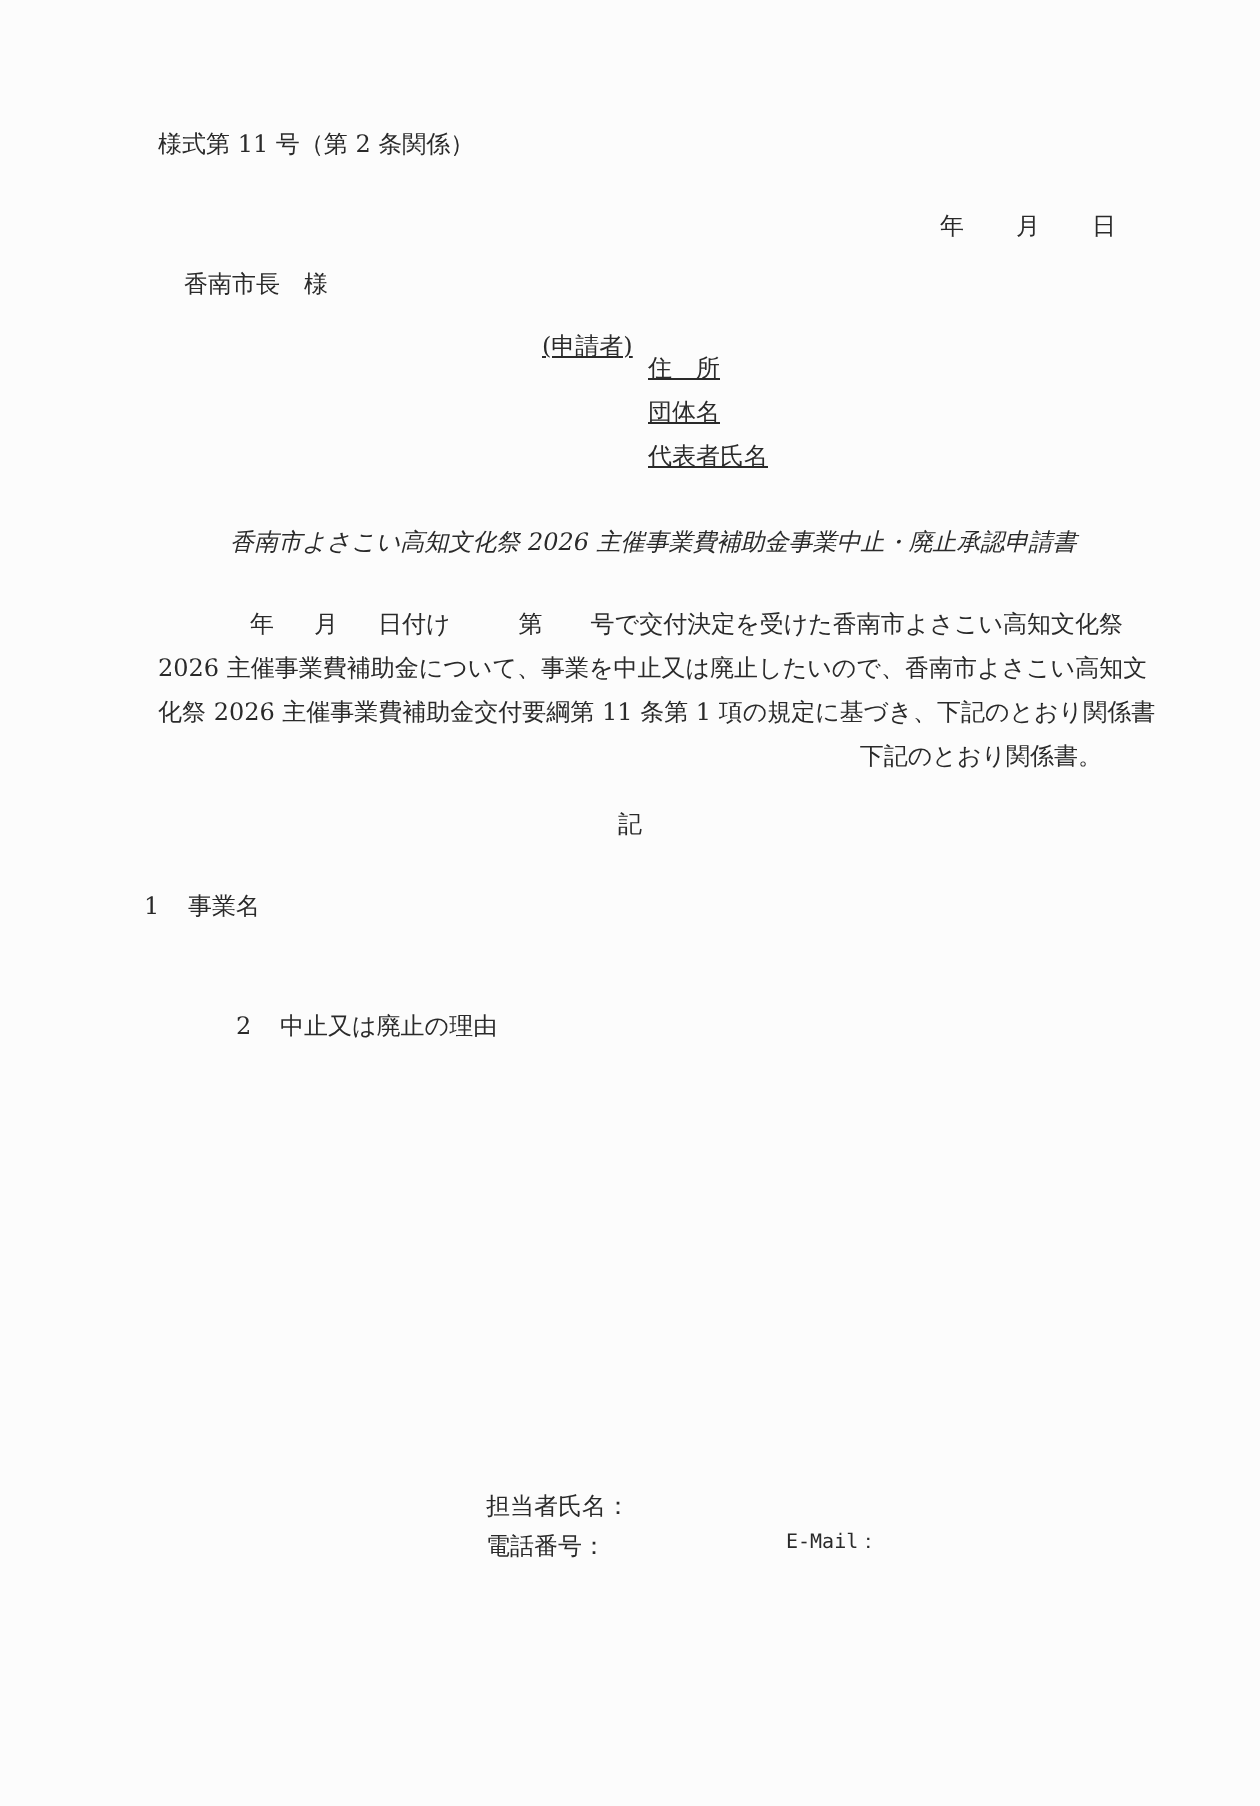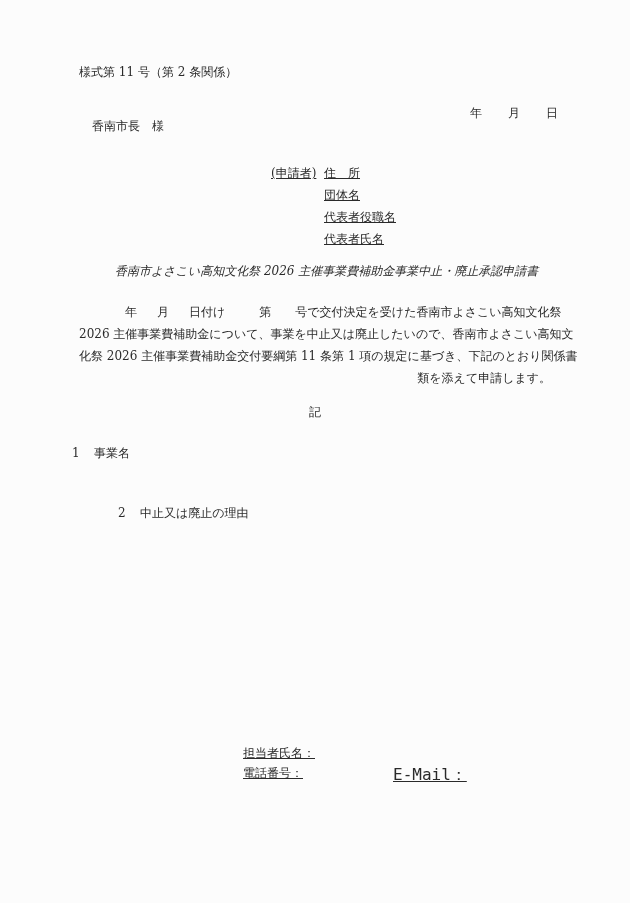--- a/index.html
+++ b/index.html
@@ -18,45 +18,45 @@
       line-height: 1;
     }
     .abs { position: absolute; white-space: nowrap; }
 
     #form-number { left: 79px; top: 66px; }
 
     #date-line { left: 470px; top: 107px; }
     #date-line span { display: inline-block; }
     #date-line .gap { width: 26px; }
 
-    #addressee { left: 92px; top: 120px; }
+    #addressee { left: 92px; top: 136px; }
     #addressee .gap { display: inline-block; width: 12px; }
 
     #applicant-block { left: 271px; top: 167px; }
     .app-row { height: 22px; display: flex; text-decoration: underline; }
     .app-prefix { width: 53px; display: inline-block; }
-    .app-field { display: inline-block; }
+    .app-field { display: inline-block; margin-top: 11px; }
 
     #doc-title { left: 115px; top: 265px; font-style: italic; }
 
     #body-paragraph { left: 79px; top: 306px; width: 472px; }
     .para-line { height: 22px; white-space: nowrap; text-align: right; }
     .para-line .indent { display: inline-block; width: 46px; }
     .para-line .sp { display: inline-block; }
 
     #ki-heading { left: 309px; top: 406px; }
 
     #item-1 { left: 72px; top: 447px; }
     #item-2 { left: 81px; top: 507px; margin-left: 37px; }
     .item-num { display: inline-block; width: 22px; }
 
     #contact-block { left: 243px; top: 747px; }
-    .contact-row { height: 20px; display: flex; text-decoration: underline; }
+    .contact-row { height: 20px; display: flex; }
     .contact-label { display: inline-block; width: 150px; }
-    .mono { font-family: "DejaVu Sans Mono", "Liberation Mono", monospace; font-size: 16px; }
+    .mono { font-family: "DejaVu Sans Mono", "Liberation Mono", monospace; font-size: 10px; }
   </style>
 </head>
 <body>
 
 <div class="abs" id="form-number">様式第 11 号（第 2 条関係）</div>
 
 <div class="abs" id="date-line">
   <span>年</span><span class="gap"></span><span>月</span><span class="gap"></span><span>日</span>
 </div>
 
@@ -68,37 +68,33 @@
   <div class="app-row">
     <span class="app-prefix">(申請者)</span>
     <span class="app-field">住　所</span>
   </div>
   <div class="app-row">
     <span class="app-prefix"></span>
     <span class="app-field">団体名</span>
   </div>
   <div class="app-row">
     <span class="app-prefix"></span>
-    <span class="app-field">代表者役職名</span>
-  </div>
-  <div class="app-row">
-    <span class="app-prefix"></span>
     <span class="app-field">代表者氏名</span>
   </div>
 </div>
 
 <div class="abs" id="doc-title">香南市よさこい高知文化祭 2026 主催事業費補助金事業中止・廃止承認申請書</div>
 
 <div class="abs" id="body-paragraph">
   <div class="para-line">
     <span class="indent"></span><span>年</span><span class="sp" style="width:20px"></span><span>月</span><span class="sp" style="width:20px"></span><span>日付け</span><span class="sp" style="width:34px"></span><span>第</span><span class="sp" style="width:24px"></span><span>号で交付決定を受けた香南市よさこい高知文化祭</span>
   </div>
   <div class="para-line">2026 主催事業費補助金について、事業を中止又は廃止したいので、香南市よさこい高知文</div>
   <div class="para-line">化祭 2026 主催事業費補助金交付要綱第 11 条第 1 項の規定に基づき、下記のとおり関係書</div>
-  <div class="para-line">類を添えて申請します。</div>
+  <div class="para-line">下記のとおり関係書。</div>
 </div>
 
 <div class="abs" id="ki-heading">記</div>
 
 <div class="abs" id="item-1">
   <span class="item-num">1</span><span>事業名</span>
 </div>
 
 <div class="abs" id="item-2">
   <span class="item-num">2</span><span>中止又は廃止の理由</span>

